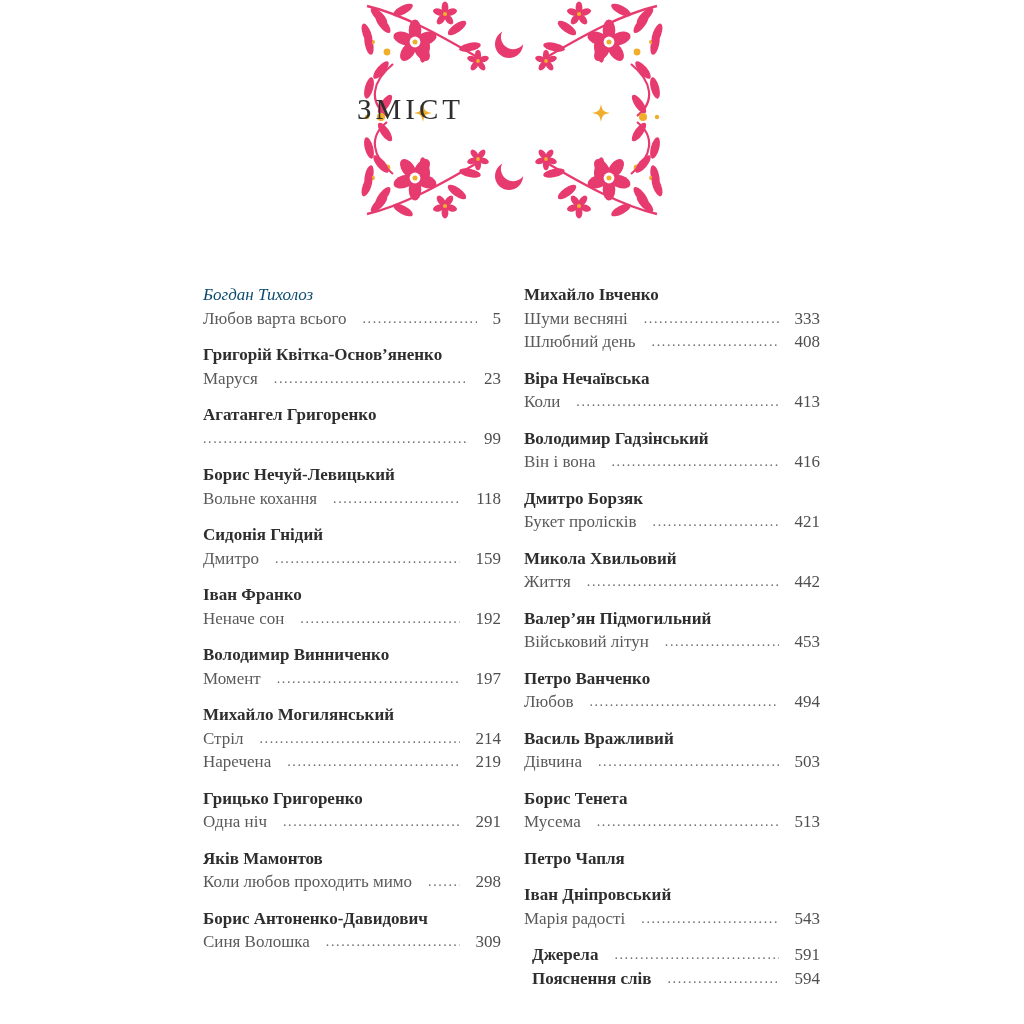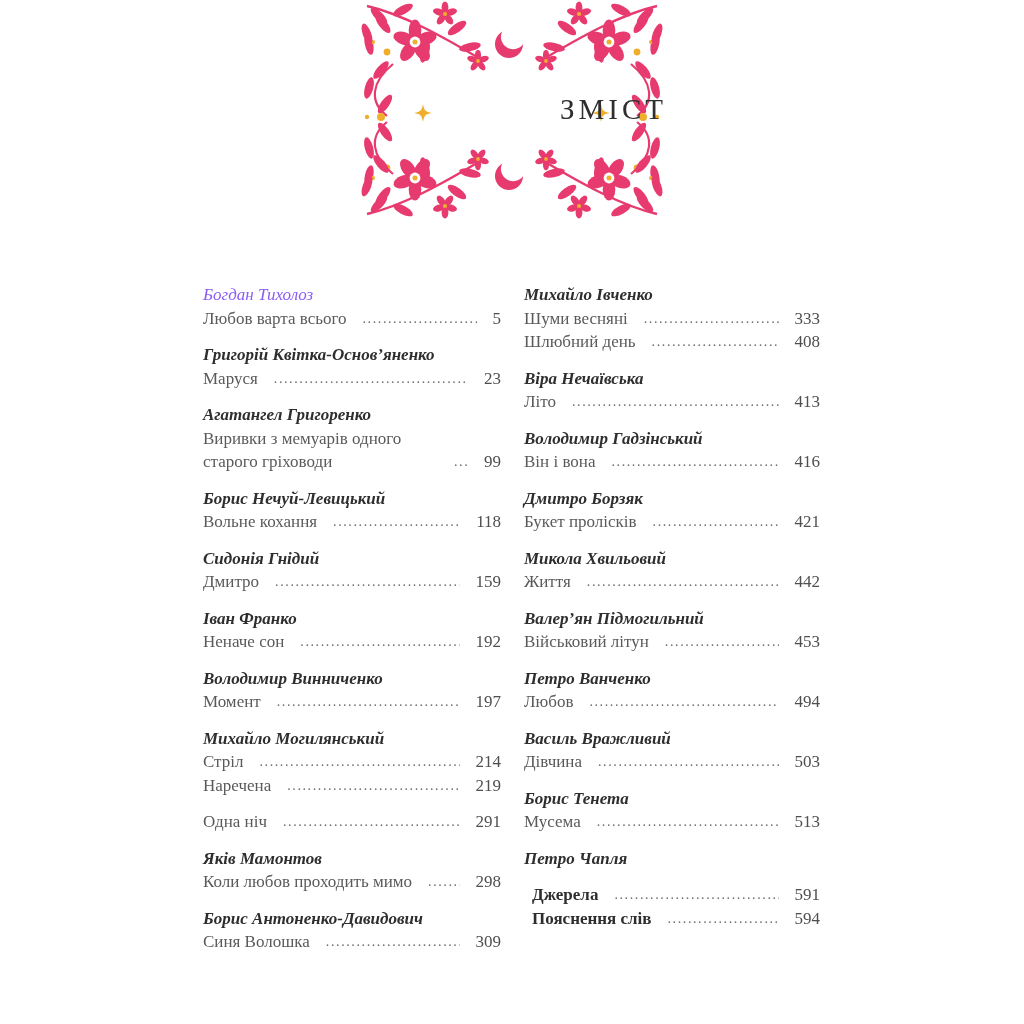--- a/index.html
+++ b/index.html
@@ -3,29 +3,29 @@
 <meta charset="utf-8">
 <style>
   :root { --pink:#E73B6F; --gold:#F0AE2D; --dark:#2E2E2E; --gray:#5A5A5A; --leader:#6E6E6E; }
   * { margin:0; padding:0; box-sizing:border-box; }
   html,body { width:1024px; height:1024px; background:#ffffff; overflow:hidden; }
   body { font-family:"Liberation Serif","DejaVu Serif",serif; position:relative; }
 
   .ornament-wrap { position:absolute; left:357px; top:0; width:310px; height:220px; }
   .ornament-wrap svg { display:block; }
 
-  .page-title { position:absolute; left:357px; top:93px; width:310px; text-align:right;
+  .page-title { position:absolute; left:357px; top:93px; width:310px; text-align:left;
     font-size:29px; letter-spacing:4px; color:var(--dark); font-weight:400; }
 
   .toc { position:absolute; left:203px; top:283px; width:617px;
     display:grid; grid-template-columns:298px 296px; column-gap:23px; }
 
   .toc-group { margin-bottom:13px; }
-  .author { font-size:17px; font-weight:700; color:var(--dark); line-height:23.5px;font-style:italic; }
-  .author.italic { font-weight:400; font-style:italic; color:#8b5cf6; }
+  .author { font-size:17px; font-weight:700; color:var(--dark); line-height:23.5px; }
+  .author.italic { font-weight:400; font-style:italic; color:#0c4a6e; }
 
   .toc-line { display:flex; align-items:flex-end; line-height:23.5px; font-size:17px; color:var(--gray);gap:14px; }
   .toc-line .t { flex:0 1 auto; padding-right:2px; }
   .toc-line .leader { flex:1 1 18px; min-width:14px; overflow:hidden; white-space:nowrap;
     color:var(--leader); font-size:14px; line-height:23.5px; }
   .toc-line .leader::after { content:"...................................................................................................."; letter-spacing:1.6px; }
   .toc-line .p { padding-left:2px; color:#4F4F4F; }
   .toc-line.bold .t { font-weight:700; color:var(--dark);margin-left:8px; }
 </style>
 </head>
@@ -127,21 +127,20 @@
         <div class="author">Григорій Квітка-Основ’яненко</div>
         <div class="toc-line">
           <span class="t">Маруся</span>
           <span class="leader"></span>
           <span class="p">23</span>
         </div>
       </div>
       <div class="toc-group">
         <div class="author">Агатангел Григоренко</div>
         <div class="toc-line">
-          <span class="t">Виривки з мемуарів одного старого гріховоди</span>
           <span class="leader"></span>
           <span class="p">99</span>
         </div>
       </div>
       <div class="toc-group">
         <div class="author">Борис Нечуй-Левицький</div>
         <div class="toc-line">
           <span class="t">Вольне кохання</span>
           <span class="leader"></span>
           <span class="p">118</span>
@@ -178,20 +177,21 @@
           <span class="leader"></span>
           <span class="p">214</span>
         </div>
         <div class="toc-line">
           <span class="t">Наречена</span>
           <span class="leader"></span>
           <span class="p">219</span>
         </div>
       </div>
       <div class="toc-group">
+        <div class="author">Грицько Григоренко</div>
         <div class="toc-line">
           <span class="t">Одна ніч</span>
           <span class="leader"></span>
           <span class="p">291</span>
         </div>
       </div>
       <div class="toc-group">
         <div class="author">Яків Мамонтов</div>
         <div class="toc-line">
           <span class="t">Коли любов проходить мимо</span>
@@ -218,21 +218,21 @@
         </div>
         <div class="toc-line">
           <span class="t">Шлюбний день</span>
           <span class="leader"></span>
           <span class="p">408</span>
         </div>
       </div>
       <div class="toc-group">
         <div class="author">Віра Нечаївська</div>
         <div class="toc-line">
-          <span class="t">Літо</span>
+          <span class="t">Коли</span>
           <span class="leader"></span>
           <span class="p">413</span>
         </div>
       </div>
       <div class="toc-group">
         <div class="author">Володимир Гадзінський</div>
         <div class="toc-line">
           <span class="t">Він і вона</span>
           <span class="leader"></span>
           <span class="p">416</span>
@@ -281,20 +281,28 @@
       <div class="toc-group">
         <div class="author">Борис Тенета</div>
         <div class="toc-line">
           <span class="t">Мусема</span>
           <span class="leader"></span>
           <span class="p">513</span>
         </div>
       </div>
       <div class="toc-group">
         <div class="author">Петро Чапля</div>
+      </div>
+      <div class="toc-group">
+        <div class="author">Іван Дніпровський</div>
+        <div class="toc-line">
+          <span class="t">Марія радості</span>
+          <span class="leader"></span>
+          <span class="p">543</span>
+        </div>
       </div>
       <div class="toc-group">
         <div class="toc-line bold">
           <span class="t">Джерела</span>
           <span class="leader"></span>
           <span class="p">591</span>
         </div>
         <div class="toc-line bold">
           <span class="t">Пояснення слів</span>
           <span class="leader"></span>

